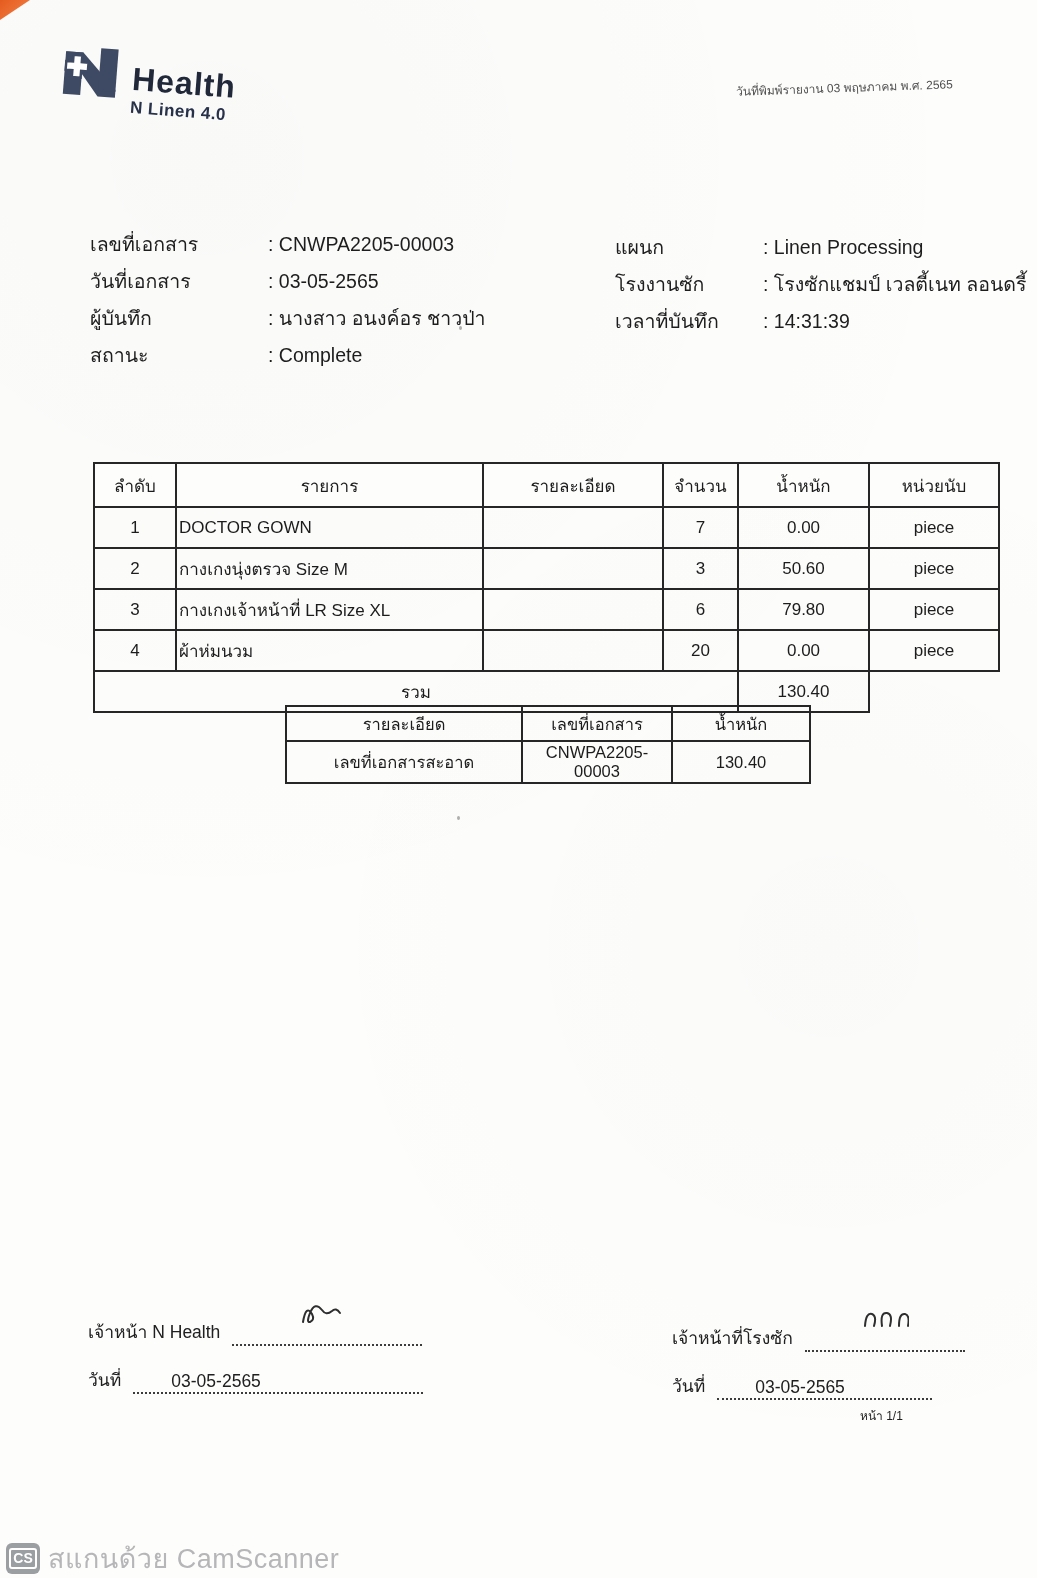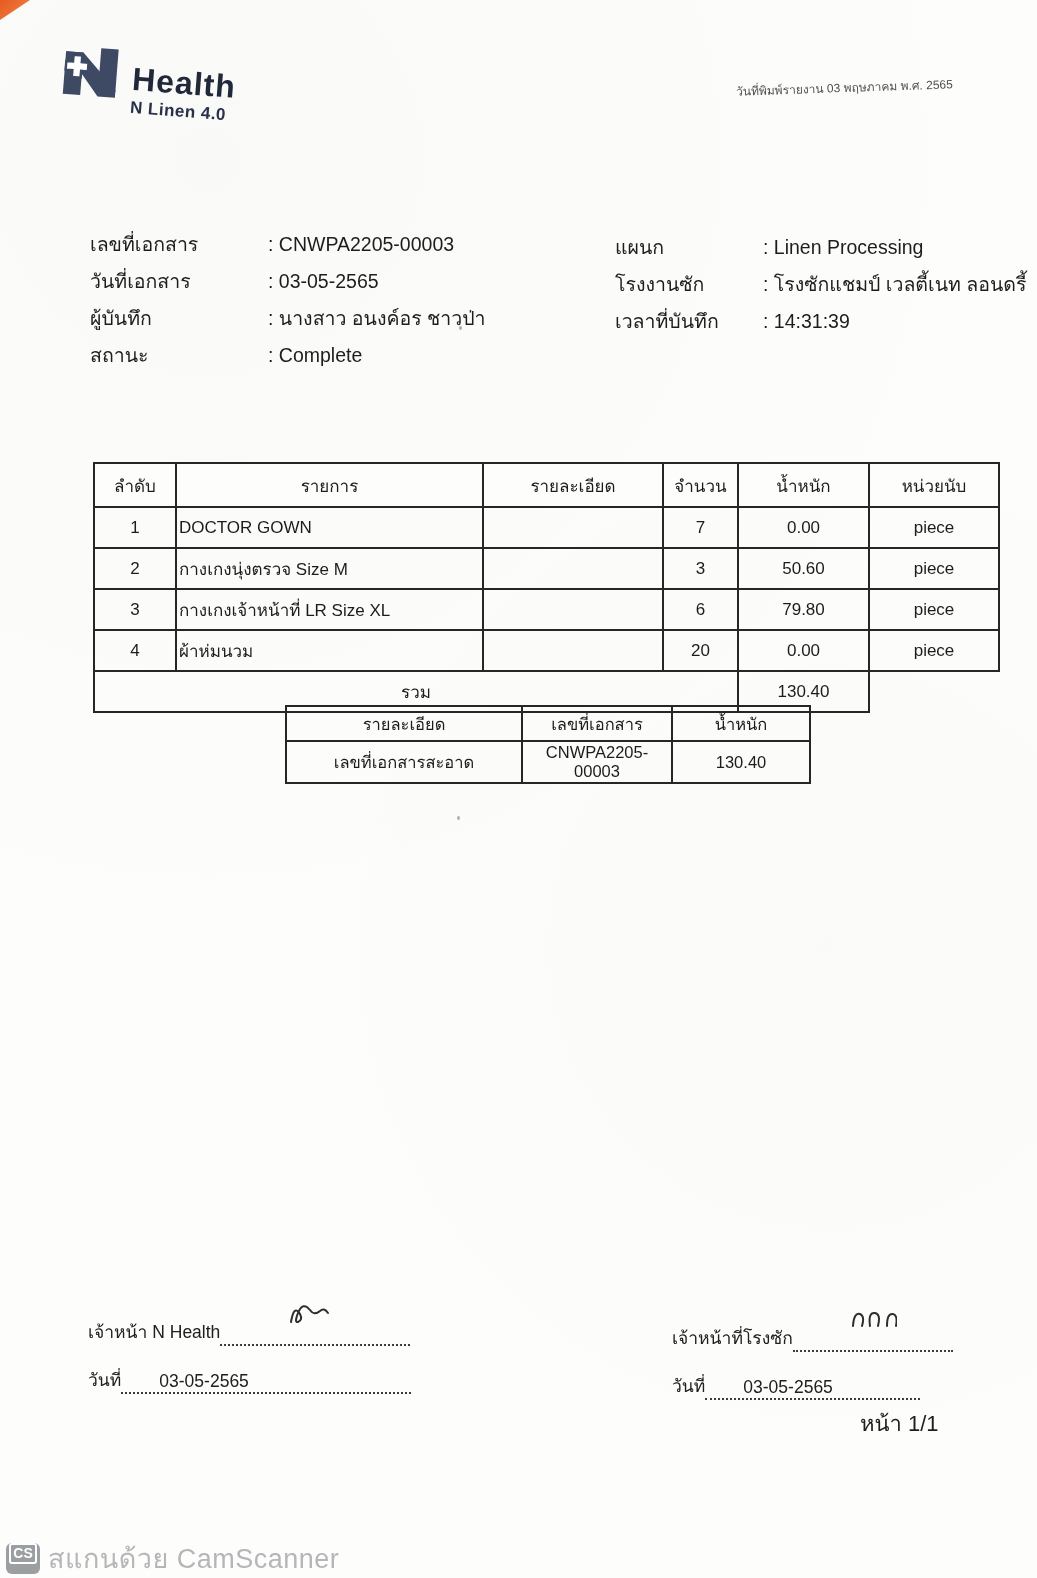--- a/index.html
+++ b/index.html
@@ -40,28 +40,28 @@
   .items-table td.item-cell{text-align:left;padding-left:2px;}
   .items-table td.total-label{height:34px;}
   .items-table td.no-cell{border:none;background:transparent;}
   .summary-table{left:285px;top:705px;width:524px;}
   .summary-table th{height:31px;font-size:16.5px;font-weight:normal;border:2px solid #262626;}
   .summary-table td{height:32px;font-size:16.5px;border:2px solid #262626;text-align:center;}
   
   .sig{position:absolute;font-size:17.5px;color:#202020;}
   .sig-nhealth{left:88px;top:1316px;}
   .sig-laundry{left:672px;top:1322px;}
-  .sig-row{display:flex;align-items:flex-end;height:30px;margin-bottom:18px;position:relative;}
+  .sig-row{display:flex;align-items:flex-end;height:30px;margin-bottom:18px;position:relative;gap:12px;}
   .dots{display:inline-block;border-bottom:2px dotted #3c3c3c;height:20px;position:relative;}
   .autograph{position:absolute;top:-24px;left:35%;}
   .date-val{position:absolute;left:38px;bottom:0;font-size:17.5px;white-space:nowrap;}
-  .page-num{position:absolute;left:860px;top:1406px;font-size:22px;color:#1e1e1e;}
+  .page-num{position:absolute;left:860px;top:1406px;font-size:12px;color:#1e1e1e;}
   
   .cs-badge{position:absolute;left:6px;top:1543px;width:34px;height:31px;background:#9b9fa2;border-radius:6px;
-    display:flex;align-items:flex-start;justify-content:center;}
+    display:flex;align-items:center;justify-content:center;}
   .cs-badge span{color:#fff;font-size:14px;font-weight:bold;border:2px solid #fff;border-radius:3px;padding:0 2px;line-height:17px;}
   .scan-note{position:absolute;left:48px;top:1537px;font-size:27px;color:#b6b6b8;letter-spacing:0.5px;}
   .speck{position:absolute;width:3px;height:4px;background:#6f6f6f;border-radius:50%;opacity:0.55;}
 </style>
 </head>
 <body>
 
 <div class="page">
 
   <div class="corner"></div>

